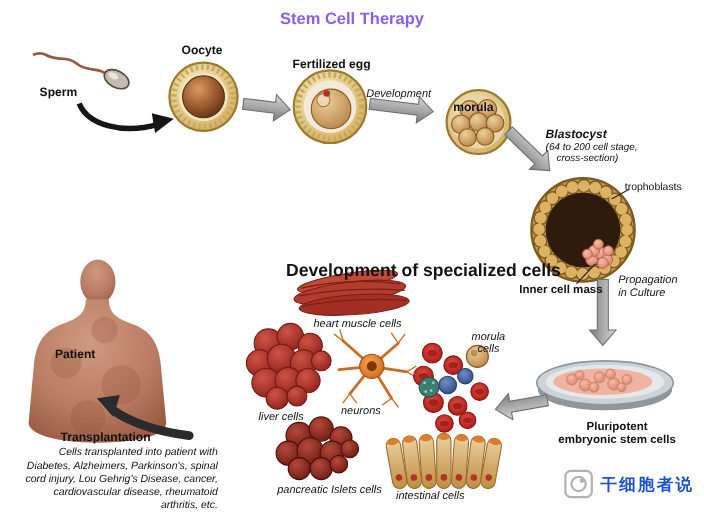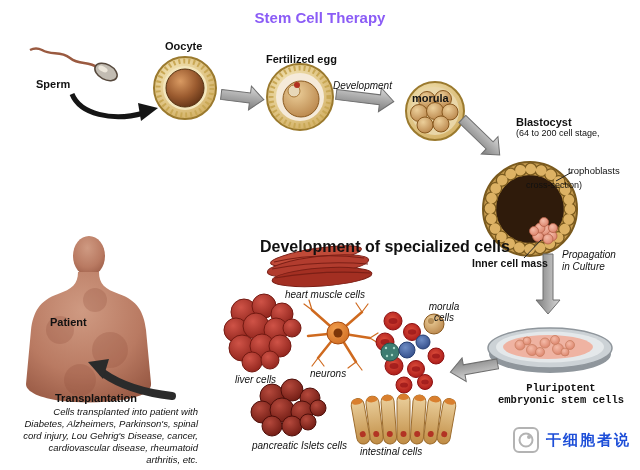--- a/index.html
+++ b/index.html
@@ -323,35 +323,35 @@
 </svg>
 
 <div class="title">Stem Cell Therapy</div>
 
 <div class="lbl" style="left:36px;top:78px;">Sperm</div>
 <div class="lbl" style="left:165px;top:40px;">Oocyte</div>
 <div class="lbl" style="left:266px;top:53px;">Fertilized egg</div>
 <div class="lbl i" style="left:333px;top:80px;">Development</div>
 <div class="lbl" style="left:412px;top:76px;margin-top:16px;">morula</div>
 
-<div class="lbl blk" style="left:516px;top:116px;">
+<div class="lbl blk" style="left:496px;top:116px;font-style:italic;">
   <span>Blastocyst</span>
   <span class="sm">(64 to 200 cell stage,</span>
-  <span class="sm" style="padding-left:10px;margin-top:42px;">cross-section)</span>
+  <span class="sm" style="padding-left:10px;">cross-section)</span>
 </div>
 
 <div class="lbl sm" style="left:568px;top:165px;font-size:9.5px;">trophoblasts</div>
 <div class="lbl" style="left:472px;top:257px;font-size:10.5px;">Inner cell mass</div>
 
 <div class="lbl blk i" style="left:562px;top:249px;line-height:12px;">
   <span>Propagation</span>
   <span>in Culture</span>
 </div>
 
-<div class="lbl blk center" style="left:490px;top:382px;width:142px;font-size:10.5px;line-height:12px;font-family:Liberation Mono, monospace;">
+<div class="lbl blk center" style="left:490px;top:382px;width:142px;font-size:10.5px;line-height:12px;">
   <span>Pluripotent</span>
   <span>embryonic stem cells</span>
 </div>
 
 <div class="lbl" style="left:260px;top:238px;font-size:16px;">Development of specialized cells</div>
 <div class="lbl i" style="left:285px;top:289px;">heart muscle cells</div>
 
 <div class="lbl blk i center" style="left:421px;top:301px;width:46px;line-height:11px;">
   <span>morula</span>
   <span>cells</span>

